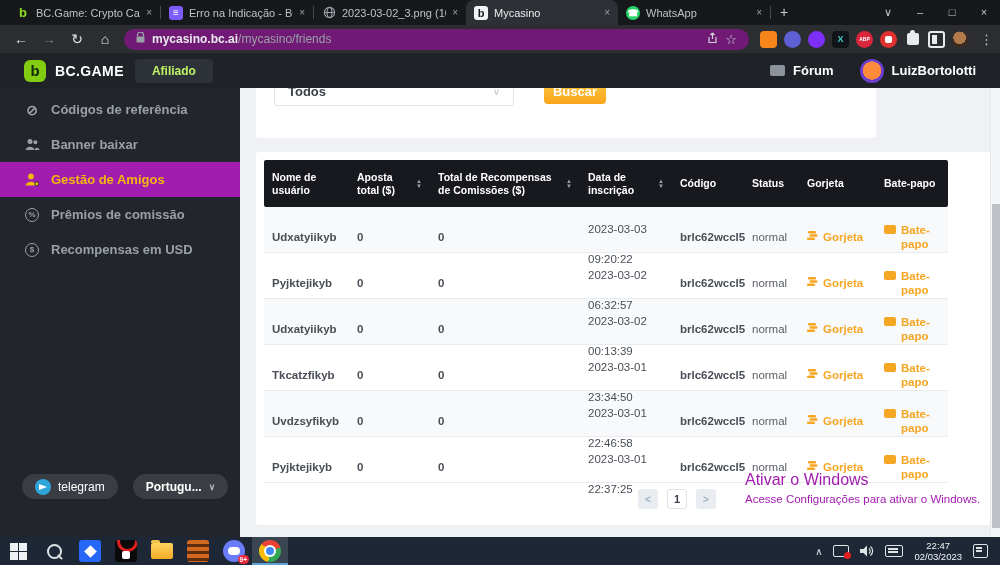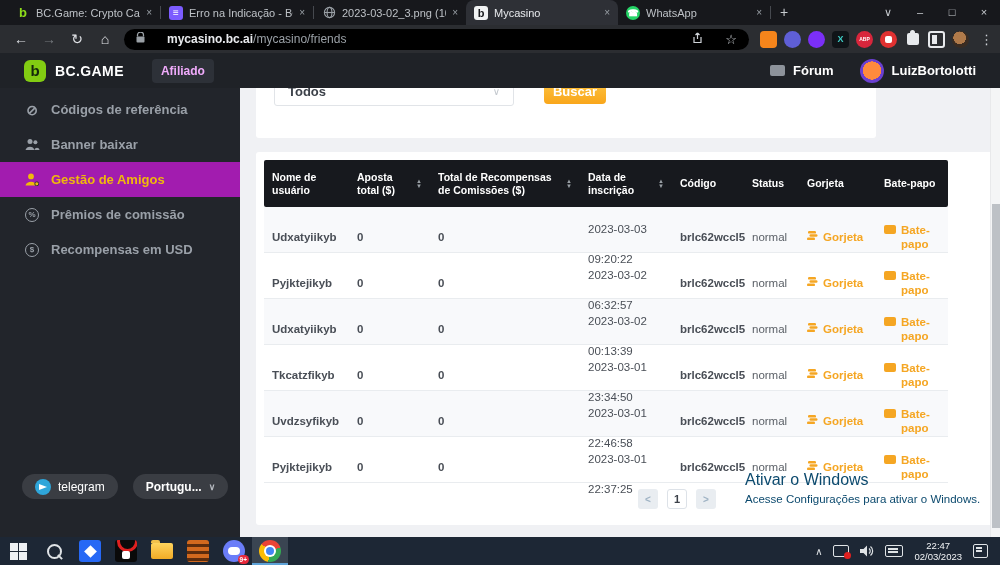--- a/index.html
+++ b/index.html
@@ -23,22 +23,22 @@
   .fav-wa{background:#25d366;border-radius:50%;color:#fff;font-size:9px;}
   .newtab{width:26px;text-align:center;color:#c8ccd0;font-size:14px;line-height:25px;flex:none;}
   .wspace{flex:1;}
   .wctl{width:32px;text-align:center;color:#c8ccd0;font-size:11px;line-height:25px;flex:none;}
 
   
   .toolbar{position:absolute;top:25px;left:0;width:100%;height:28px;background:#2b2d31;
            display:flex;align-items:center;padding:0 8px;box-sizing:border-box;gap:2px;}
   .navbtn{width:26px;text-align:center;color:#dfe1e5;font-size:14px;flex:none;}
   .navbtn.fwd{color:#75797e;}
-  .urlbar{width:625px;height:21px;background:#000000;border-radius:11px;display:flex;
-          align-items:center;padding:0 12px;gap:22px;font-size:12px;box-sizing:border-box;
+  .urlbar{width:625px;height:21px;background:#701a75;border-radius:11px;display:flex;
+          align-items:center;padding:0 12px;gap:7px;font-size:12px;box-sizing:border-box;
           margin-left:4px;flex:none;justify-content:flex-end;}
   .host{color:#e8eaed;font-weight:bold;}
   .path{color:#9aa0a6;}
   .urlspace{flex:1;}
   .ubicon{color:#cfd3d8;font-size:13px;}
   .extrow{display:flex;align-items:center;gap:7px;margin-left:9px;}
   .ext{width:17px;height:17px;border-radius:4px;flex:none;display:flex;align-items:center;
        justify-content:center;font-weight:bold;color:#fff;box-sizing:border-box;}
   .ext-mm{background:#f6851b;}
   .ext-p1{background:#5f5fd6;border-radius:50%;}
@@ -55,22 +55,22 @@
   .ext-win i{display:block;width:5px;height:9px;background:#e8eaed;margin-right:5px;}
   .ext-av{border-radius:50%;background:radial-gradient(circle at 45% 40%,#b07a4a 0 45%,#3a2c22 46%);}
   .kebab{color:#cfd3d8;font-size:13px;margin-left:4px;}
 
   
   .siteheader{position:absolute;top:53px;left:0;width:100%;height:35px;background:#1f2227;
               display:flex;align-items:center;padding:0 24px;box-sizing:border-box;}
   .logo-badge{width:22px;height:22px;border-radius:6px;background:#82cc12;color:#14270b;
               font-weight:800;font-size:15px;display:flex;align-items:center;justify-content:center;}
   .brand{color:#fff;font-weight:800;font-size:14px;letter-spacing:.4px;margin-left:9px;}
-  .chip-affiliate{margin-left:28px;background:#2d3138;color:#f0abfc;font-size:12px;font-weight:700;
-                  padding:5px 9px;border-radius:4px;}
+  .chip-affiliate{margin-left:11px;background:#2d3138;color:#bef264;font-size:12px;font-weight:700;
+                  padding:5px 17px;border-radius:4px;}
   .sh-right{margin-left:auto;display:flex;align-items:center;gap:8px;}
   .forum-ic{width:15px;height:11px;background:#8d939b;border-radius:2px;position:relative;}
   .forum-ic::after{content:"";position:absolute;left:3px;bottom:-3px;border:3px solid transparent;
                    border-top-color:#8d939b;}
   .forum-label{color:#fff;font-weight:700;font-size:13px;margin-right:18px;}
   .user-avatar{width:24px;height:24px;border-radius:50%;
                background:radial-gradient(circle at 50% 48%,#ff8a3c 0 52%,#6a3fd0 53%);}
   .username{color:#fff;font-weight:700;font-size:13px;}
 
   
@@ -126,21 +126,21 @@
   .ic-chat{width:12px;height:9px;background:#f5a623;border-radius:2px;position:relative;flex:none;
            margin-top:2px;}
   .ic-chat::after{content:"";position:absolute;left:2px;bottom:-3px;border:3px solid transparent;
                   border-top-color:#f5a623;}
   .pag{position:absolute;left:0;top:337px;width:100%;display:flex;justify-content:center;gap:9px;}
   .pbtn{width:20px;height:20px;border-radius:3px;background:#e9edf1;color:#9fb3c4;font-size:10px;
         display:flex;align-items:center;justify-content:center;font-weight:700;}
   .pcur{width:20px;height:20px;border-radius:3px;background:#fff;border:1px solid #dde2e8;
         color:#3c4149;font-size:11px;font-weight:700;display:flex;align-items:center;
         justify-content:center;box-sizing:border-box;}
-  .wm{position:absolute;left:505px;top:383px;color:#0c4a6e;}
+  .wm{position:absolute;left:505px;top:383px;color:#a21caf;}
   .wm1{font-size:16px;}
   .wm2{font-size:11.5px;margin-top:4px;}
   .sb{position:absolute;right:0;top:0;width:10px;height:449px;background:#f4f5f6;
       border-left:1px solid #e8e9eb;box-sizing:border-box;}
   .sbthumb{position:absolute;left:1px;top:116px;width:8px;height:324px;background:#bdc1c6;}
 
   
   .taskbar{position:absolute;left:0;top:537px;width:100%;height:28px;background:#1d2735;
            display:flex;align-items:center;}
   .tbslot{width:36px;height:28px;display:flex;align-items:center;justify-content:center;flex:none;}

